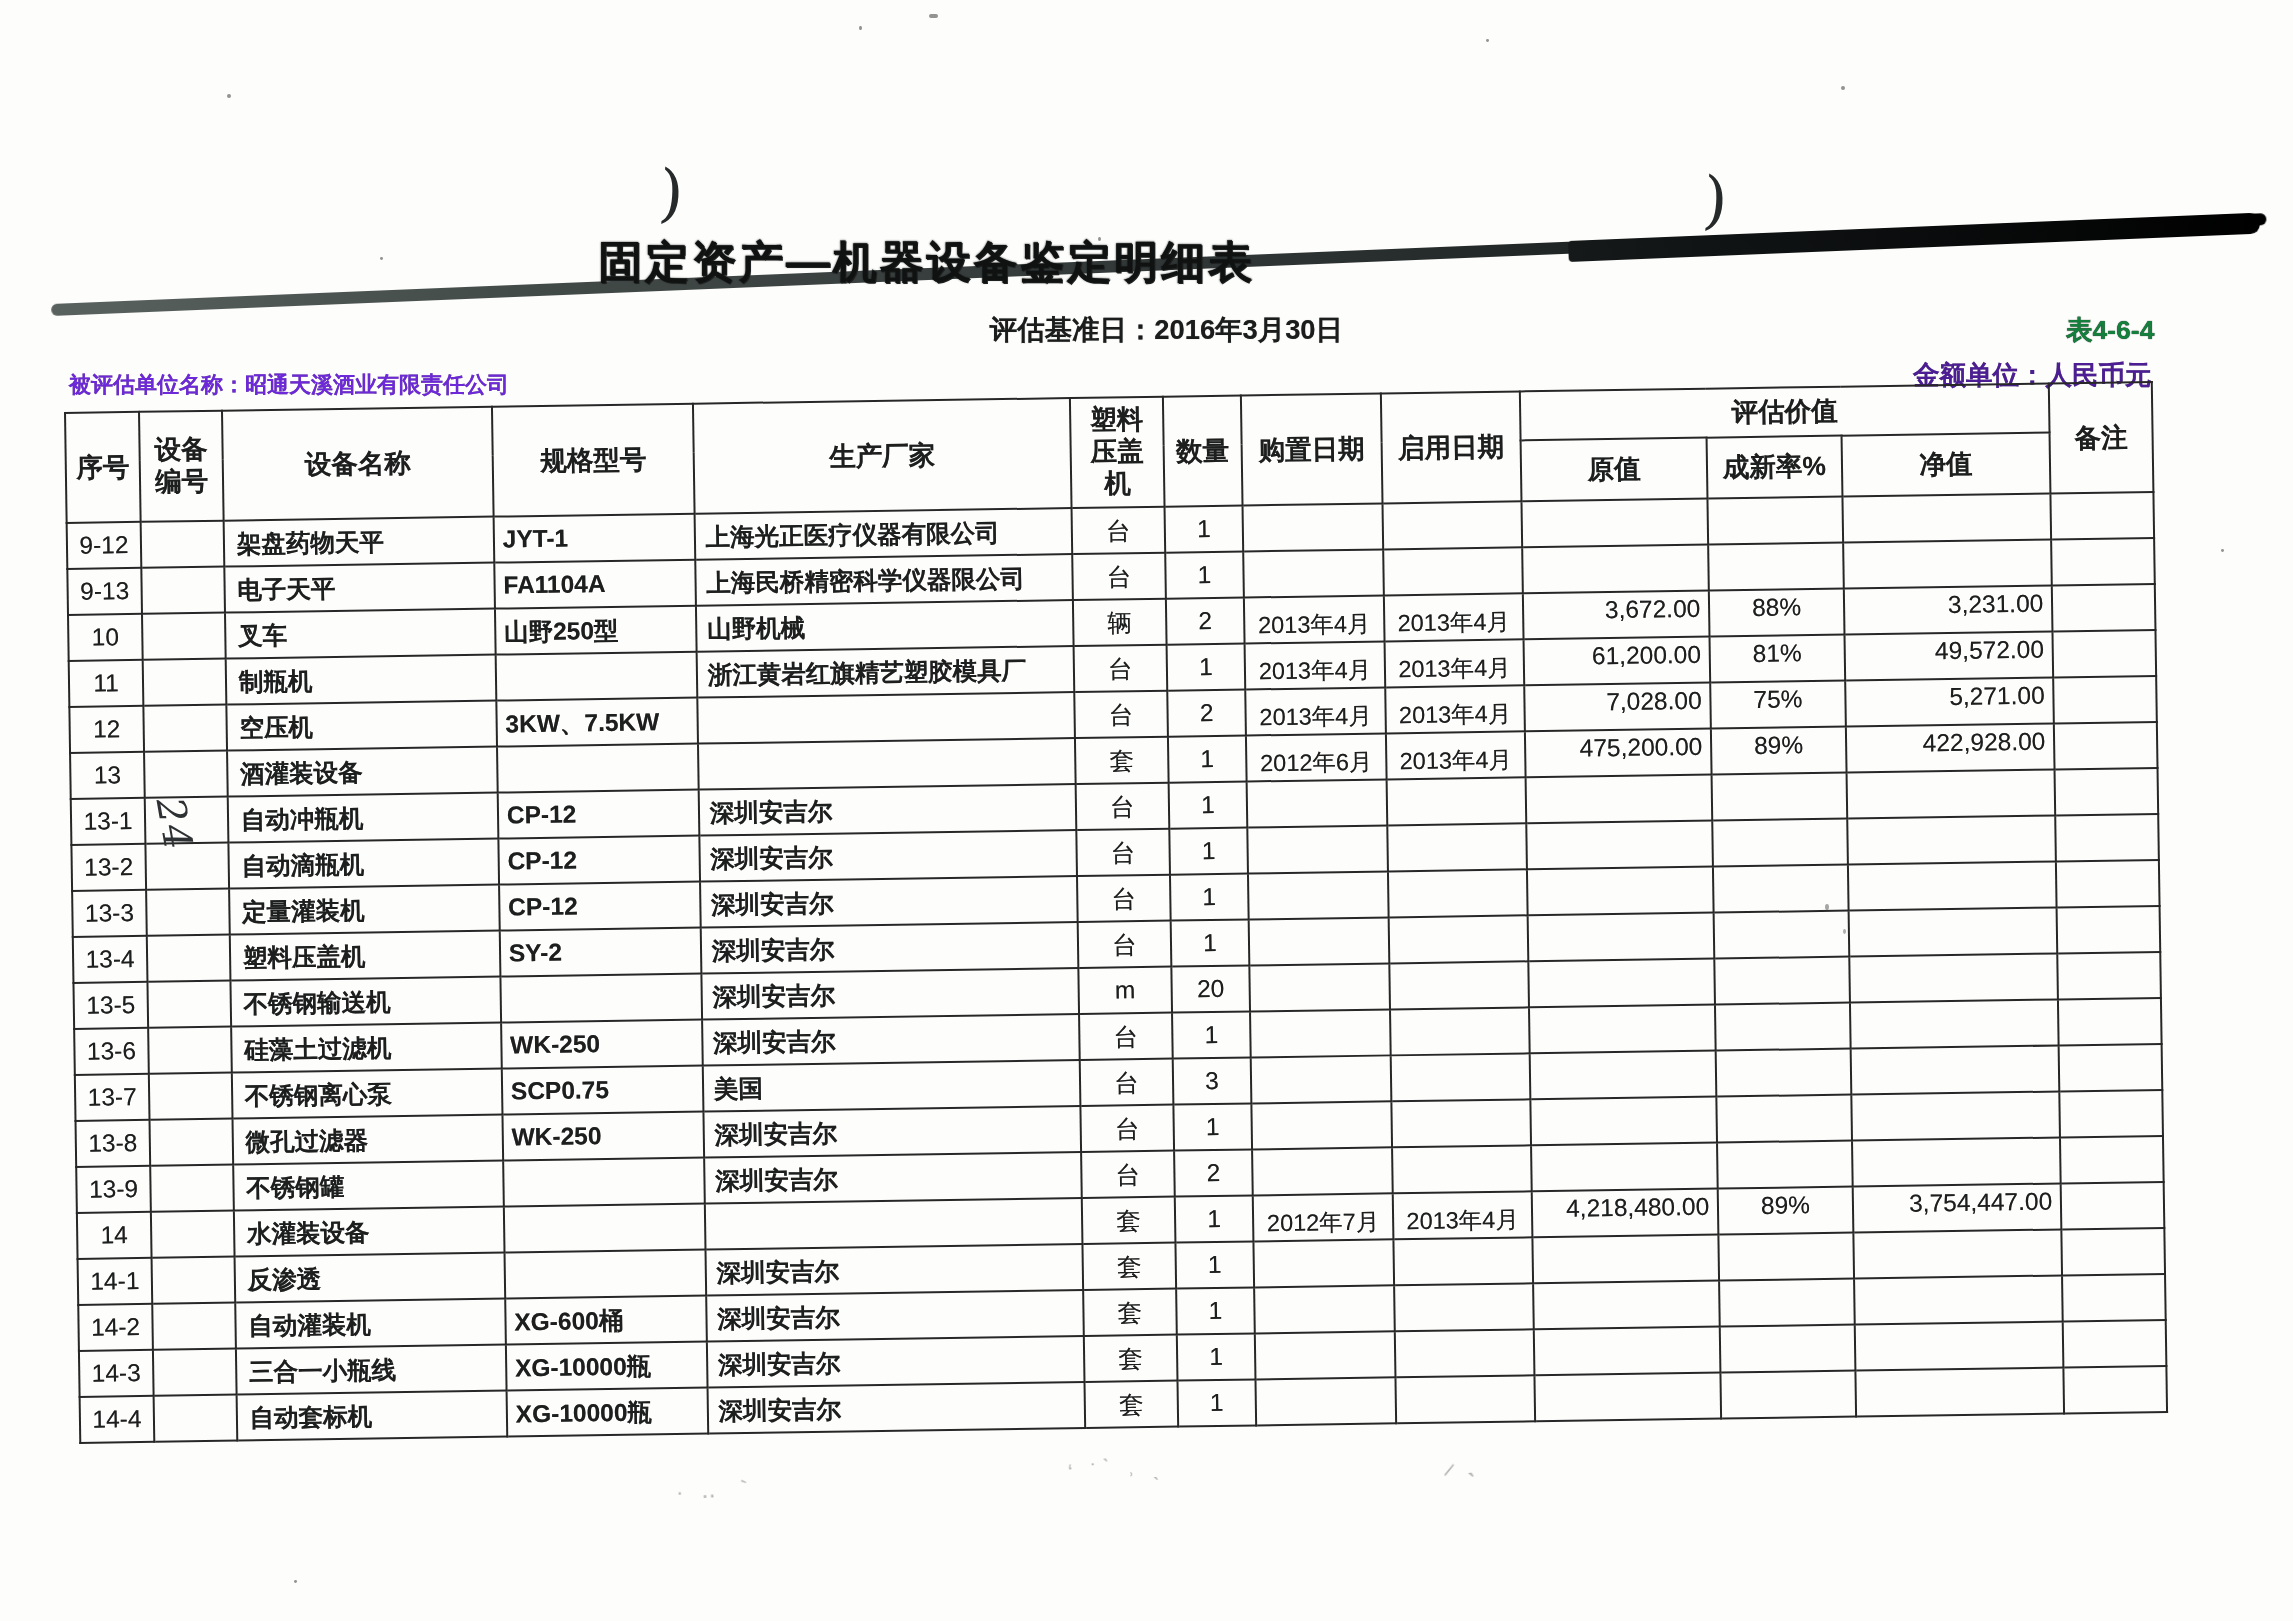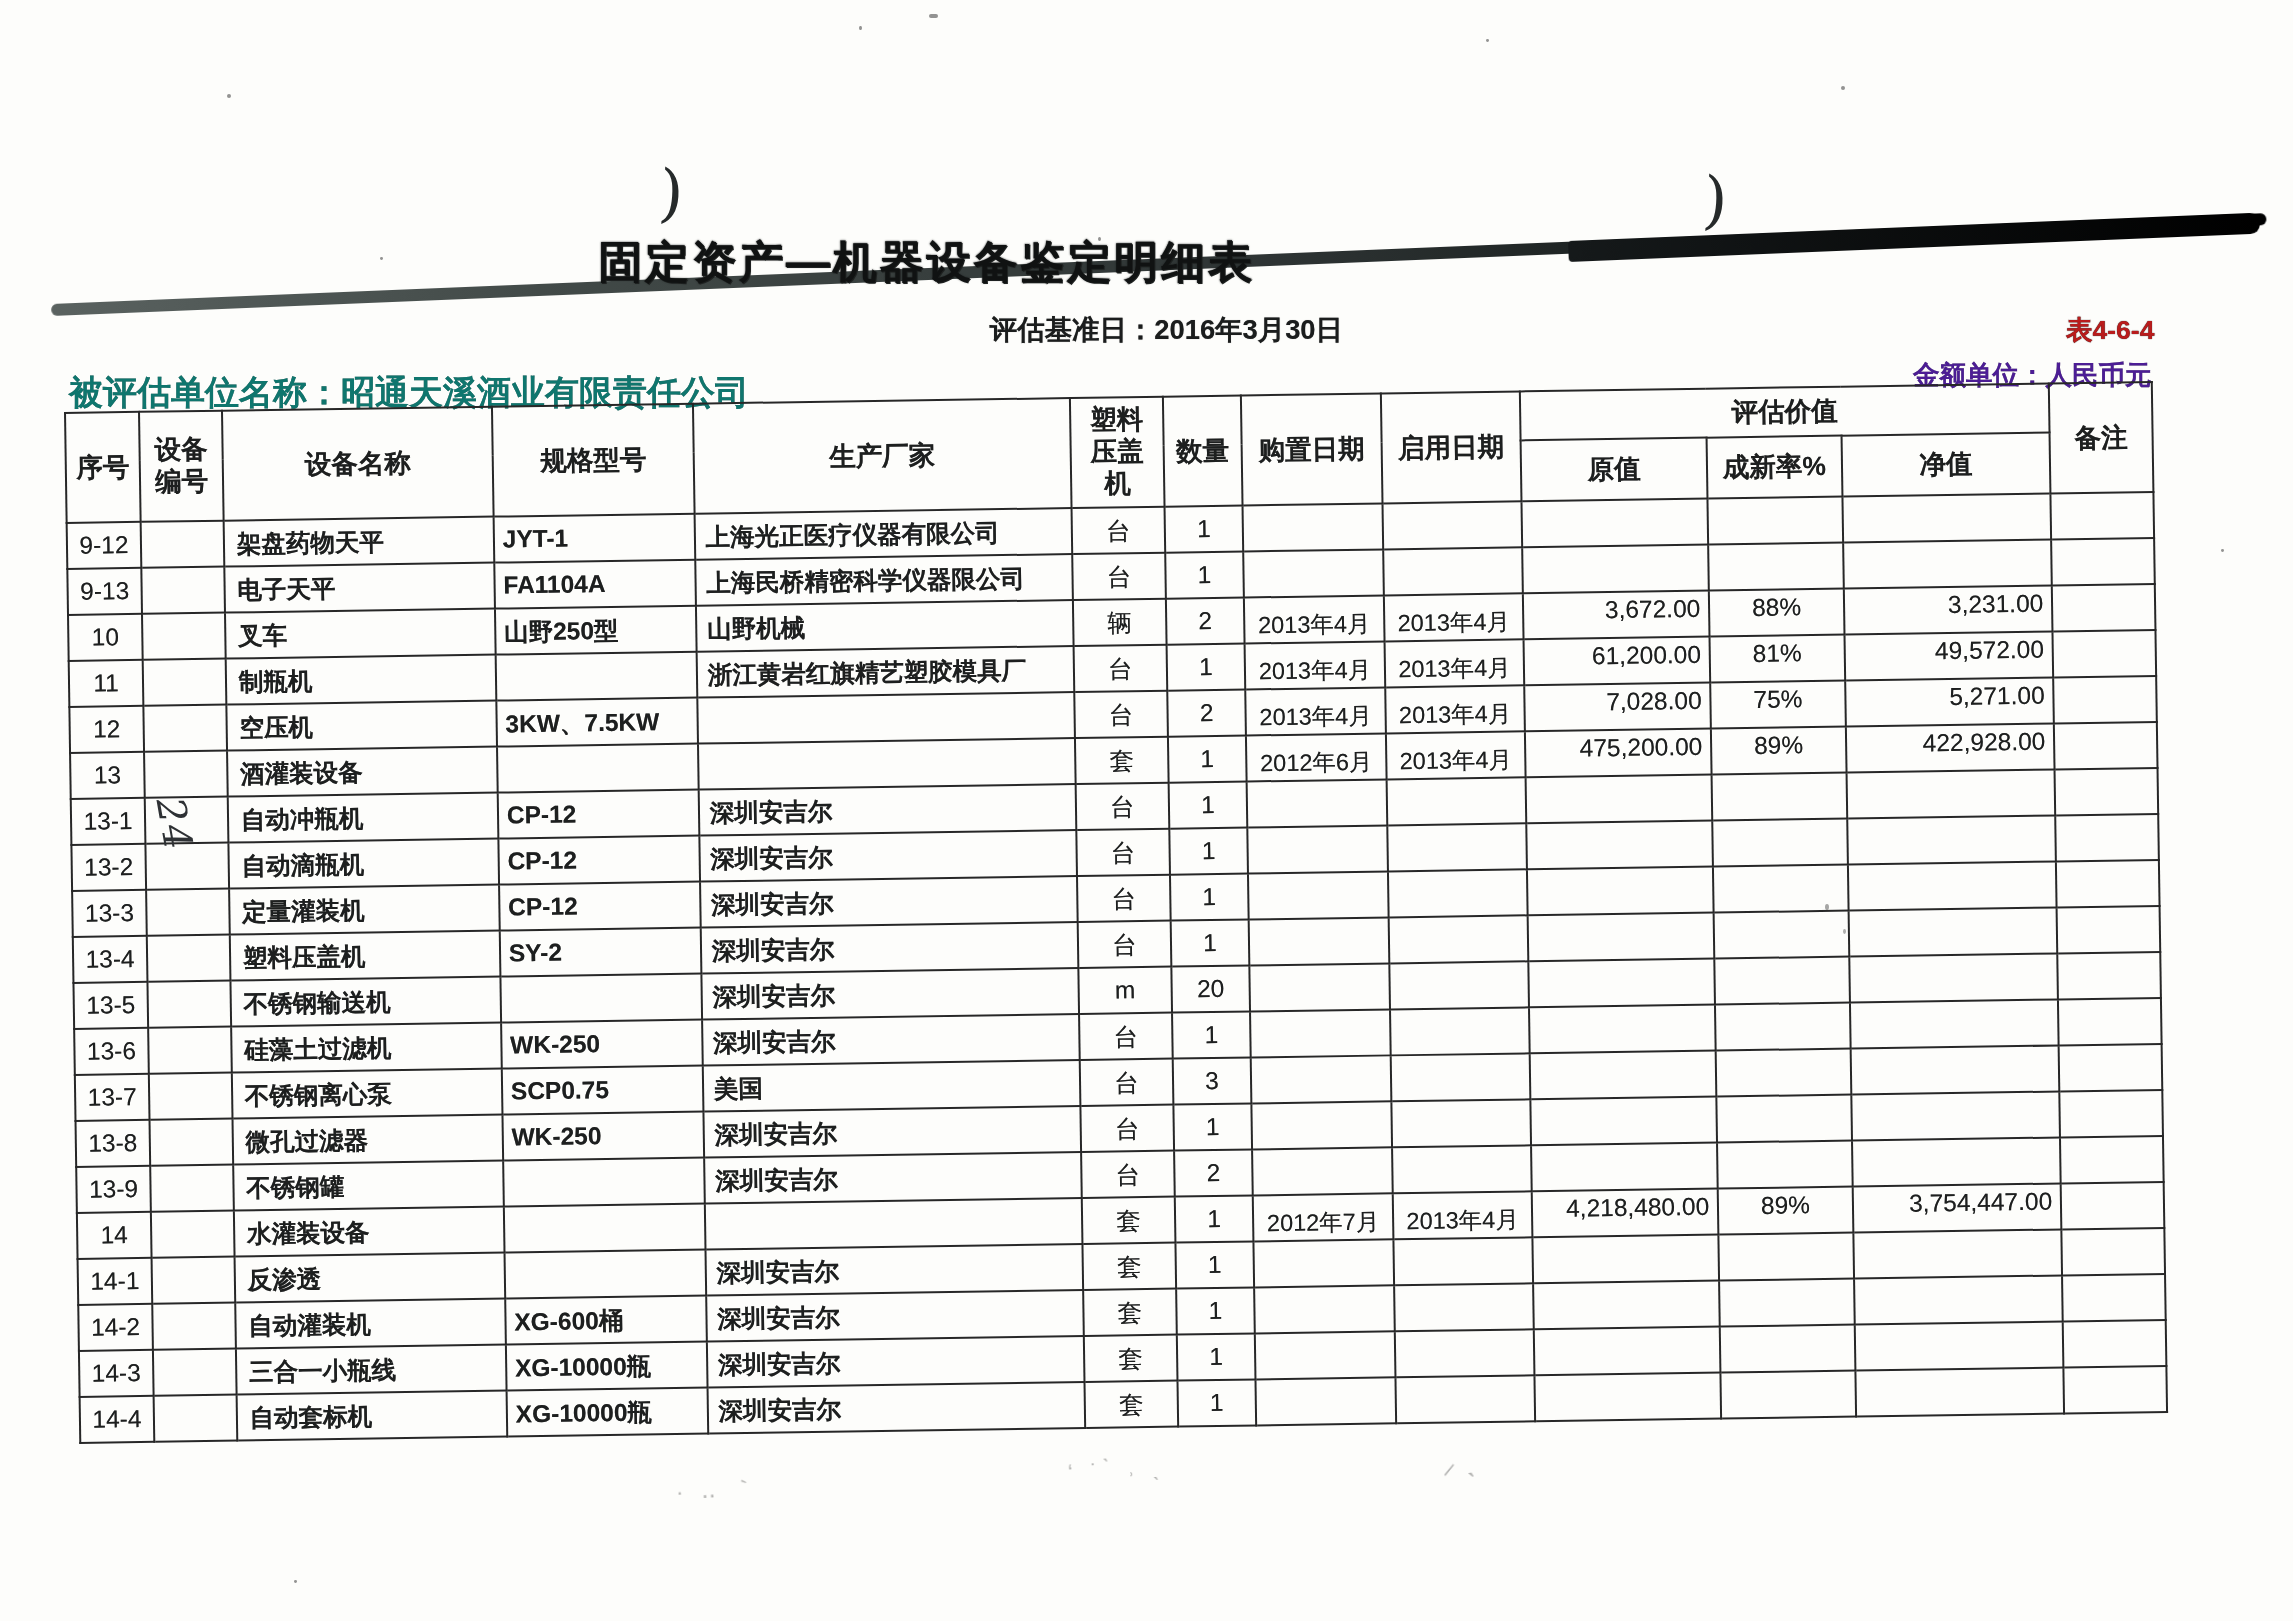--- a/index.html
+++ b/index.html
@@ -40,25 +40,25 @@
     font-size:44px;font-weight:bold;letter-spacing:2.9px;color:#101212;
     text-shadow:0 0 2px #1a1d1d,1px 1px 0 #202322;
   }
   .doc-subtitle{
     position:absolute;left:510px;top:312px;width:833px;text-align:right;
     font-size:27.4px;font-weight:bold;color:#1b1d1d;
     text-shadow:0 0 0.7px rgba(0,0,0,.55);
   }
   .table-label{
     position:absolute;left:2066px;top:312px;font-size:26.5px;font-weight:bold;
-    color:#b91c1c;text-shadow:0 0 1px #000;
+    color:#15803d;text-shadow:0 0 1px #000;
   }
   .entity-label{
-    position:absolute;left:69px;top:370px;font-size:34px;font-weight:bold;
-    color:#0f766e;text-shadow:0 0 0.6px rgba(0,0,0,.5);
+    position:absolute;left:69px;top:370px;font-size:22px;font-weight:bold;
+    color:#6d28d9;text-shadow:0 0 0.6px rgba(0,0,0,.5);
   }
   .currency-label{
     position:absolute;left:1913px;top:357px;font-size:26.5px;font-weight:bold;
     color:#4c1d95;text-shadow:0 0 0.6px rgba(0,0,0,.5);
   }
   
   .table-wrap{
     position:absolute;left:64px;top:412px;
     transform:rotate(-0.85deg);transform-origin:0 0;
   }

